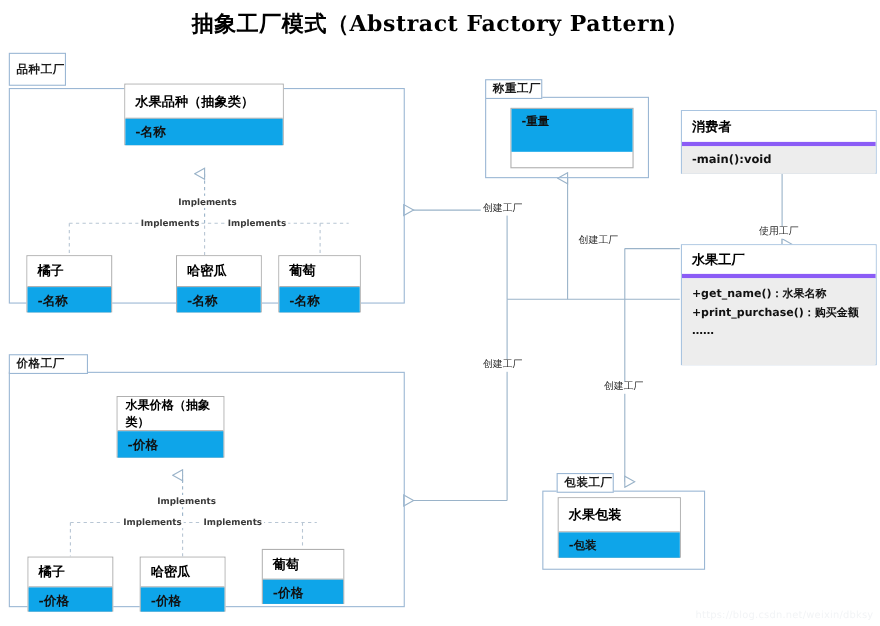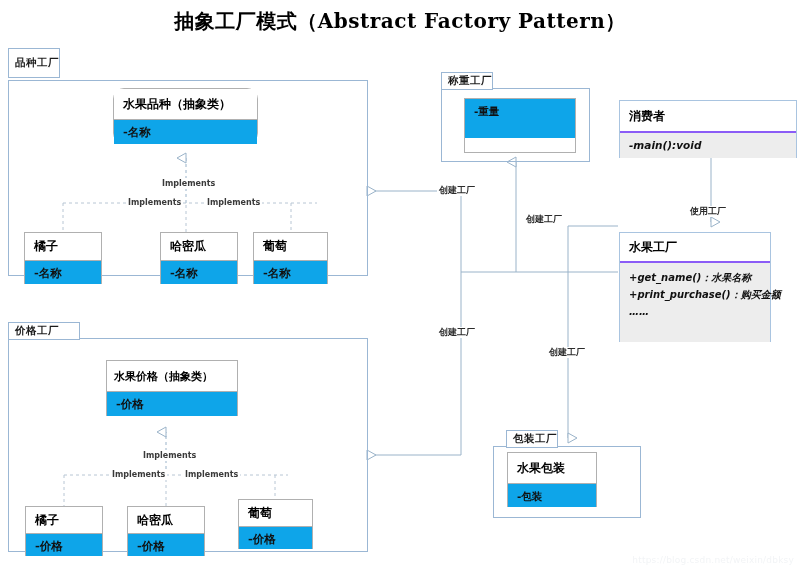--- a/index.html
+++ b/index.html
@@ -70,31 +70,30 @@
     font-family: "DejaVu Serif", "Liberation Serif", serif;
     font-weight: bold;
     font-size: 12px;
     color: #000000;
     display: flex;
     align-items: center;
     padding-left: 9px;
     border-bottom: 1px solid #b0b0b0;
   }
   .uml.blue .uml-name {
-    border-bottom: 2px solid #8b5cf6;
+    border-bottom: 4px solid #8b5cf6;
   }
   .uml-body {
     box-sizing: border-box;
     width: 100%;
     background: #0ea5e9;
     padding: 4px 0 4px 9px;
   }
   .uml.blue .uml-body {
     background: #ededed;
-    font-style: italic;
   }
   .uml-attr {
     font-family: "DejaVu Sans", "Liberation Sans", sans-serif;
     font-size: 10.5px;
     font-weight: bold;
     color: #111111;
     line-height: 16px;
     white-space: nowrap;
   }
   .uml-attr.serif {
@@ -106,21 +105,21 @@
   }
   .uml-body.methods .uml-attr {
     line-height: 17px;
     font-size: 10px;
   }
   
   .edge-label {
     position: absolute;
     font-family: "DejaVu Sans", "Liberation Sans", sans-serif;
     font-size: 9px;
-    font-weight: bold;
+    font-weight: normal;
     color: #2b2b2b;
     background: #ffffff;
     padding: 0 2px;
     white-space: nowrap;
     z-index: 6;
     line-height: 11px;
   }
   .edge-label.impl {
     font-size: 8px;
     font-weight: bold;
@@ -196,21 +195,21 @@
   <g>
     <path d="M711,158 L711,222" stroke="#9ab3c9" stroke-width="1" fill="none" marker-end="url(#hollowDown)"></path>
   </g>
 </svg>
 
 <div class="title">抽象工厂模式（Abstract Factory Pattern）</div>
 
 <div class="group" style="left:8px; top:80px; width:360px; height:196px;"></div>
 <div class="group-tab" style="left:8px; top:48px; width:52px; height:30px;">品种工厂</div>
 
-<div class="uml" style="left:113px; top:88px; width:145px; height:56px;border-radius:11px;">
+<div class="uml" style="left:113px; top:76px; width:145px; height:56px;">
   <div class="uml-name" style="height:31px;">水果品种（抽象类）</div>
   <div class="uml-body" style="height:24px;">
     <div class="uml-attr serif">-名称</div>
   </div>
 </div>
 
 <div class="uml" style="left:24px; top:232px; width:78px; height:52px;">
   <div class="uml-name" style="height:28px;">橘子</div>
   <div class="uml-body" style="height:23px;">
     <div class="uml-attr serif">-名称</div>
@@ -231,21 +230,21 @@
   </div>
 </div>
 
 <div class="edge-label impl" style="left:160px; top:178px;">Implements</div>
 <div class="edge-label impl" style="left:126px; top:197px;">Implements</div>
 <div class="edge-label impl" style="left:205px; top:197px;">Implements</div>
 
 <div class="group" style="left:8px; top:338px; width:360px; height:214px;"></div>
 <div class="group-tab" style="left:8px; top:322px; width:72px; height:18px;">价格工厂</div>
 
-<div class="uml" style="left:106px; top:360px; width:132px; height:56px;">
+<div class="uml" style="left:106px; top:360px; width:98px; height:56px;">
   <div class="uml-name" style="height:31px; font-size:11px; padding-left:7px;">水果价格（抽象类）</div>
   <div class="uml-body" style="height:24px;">
     <div class="uml-attr serif">-价格</div>
   </div>
 </div>
 
 <div class="uml" style="left:25px; top:506px; width:78px; height:50px;">
   <div class="uml-name" style="height:27px;">橘子</div>
   <div class="uml-body" style="height:22px;">
     <div class="uml-attr serif">-价格</div>
@@ -275,35 +274,35 @@
 
 <div class="uml" style="left:464px; top:98px; width:112px; height:55px;">
   <div class="uml-body" style="height:39px;">
     <div class="uml-attr">-重量</div>
   </div>
 </div>
 
 <div class="group" style="left:493px; top:446px; width:148px; height:72px;"></div>
 <div class="group-tab" style="left:493px; top:430px; width:52px; height:18px;margin-left:13px;">包装工厂</div>
 
-<div class="uml" style="left:507px; top:452px; width:90px; height:55px;">
+<div class="uml" style="left:507px; top:452px; width:112px; height:55px;">
   <div class="uml-name" style="height:31px;">水果包装</div>
   <div class="uml-body" style="height:23px;">
     <div class="uml-attr">-包装</div>
   </div>
 </div>
 
 <div class="uml blue" style="left:619px; top:100px; width:178px; height:58px;">
   <div class="uml-name" style="height:32px;">消费者</div>
   <div class="uml-body" style="height:25px;">
     <div class="uml-attr">-main():void</div>
   </div>
 </div>
 
-<div class="uml blue" style="left:619px; top:222px; width:152px; height:110px;margin-top:10px;">
+<div class="uml blue" style="left:619px; top:222px; width:178px; height:110px;">
   <div class="uml-name" style="height:30px;">水果工厂</div>
   <div class="uml-body methods" style="height:79px;">
     <div class="uml-attr">+get_name()：水果名称</div>
     <div class="uml-attr">+print_purchase()：购买金额</div>
     <div class="uml-attr">……</div>
   </div>
 </div>
 
 <div class="edge-label" style="left:437px; top:185px;">创建工厂</div>
 

